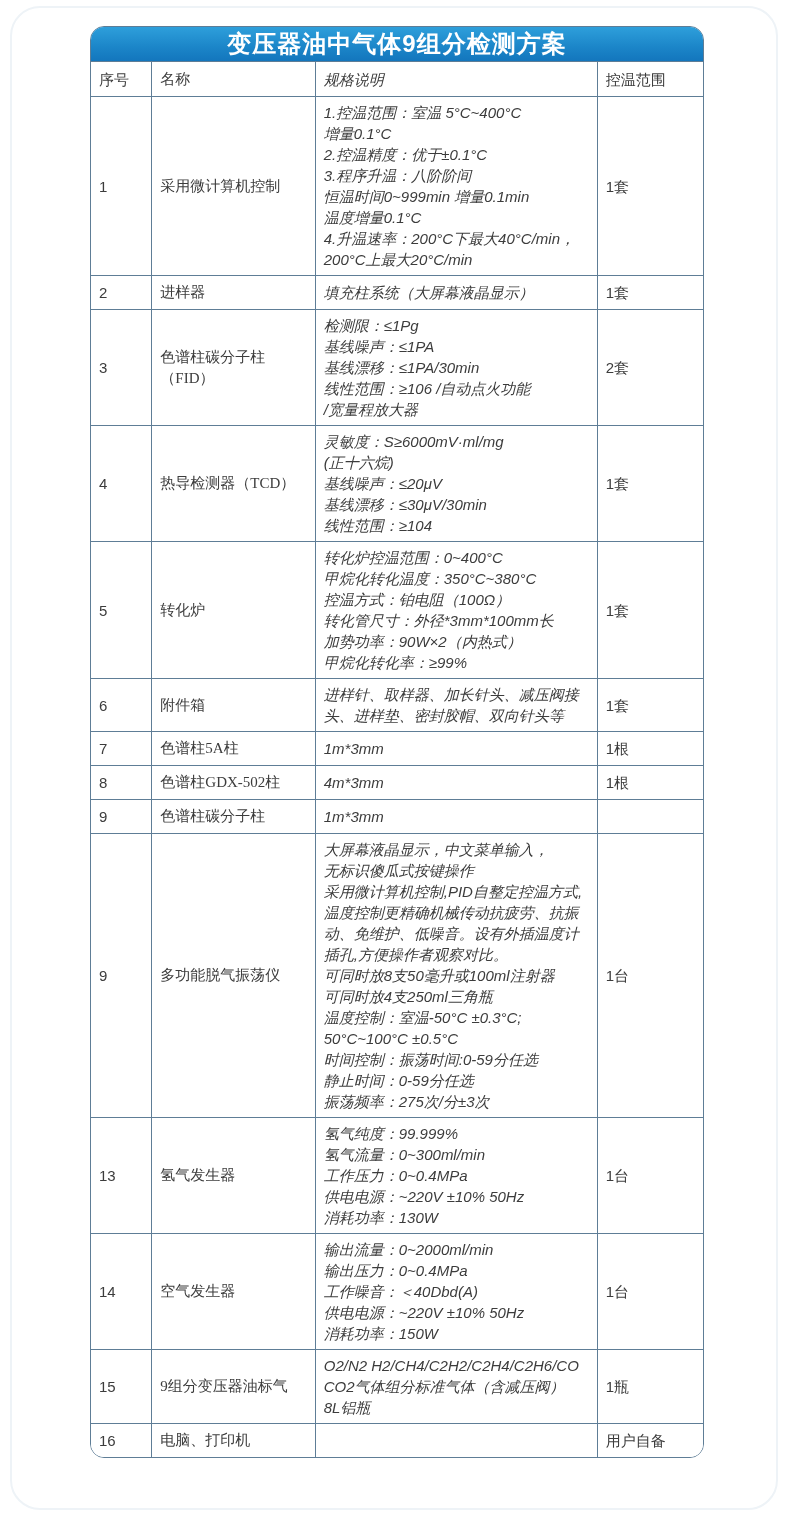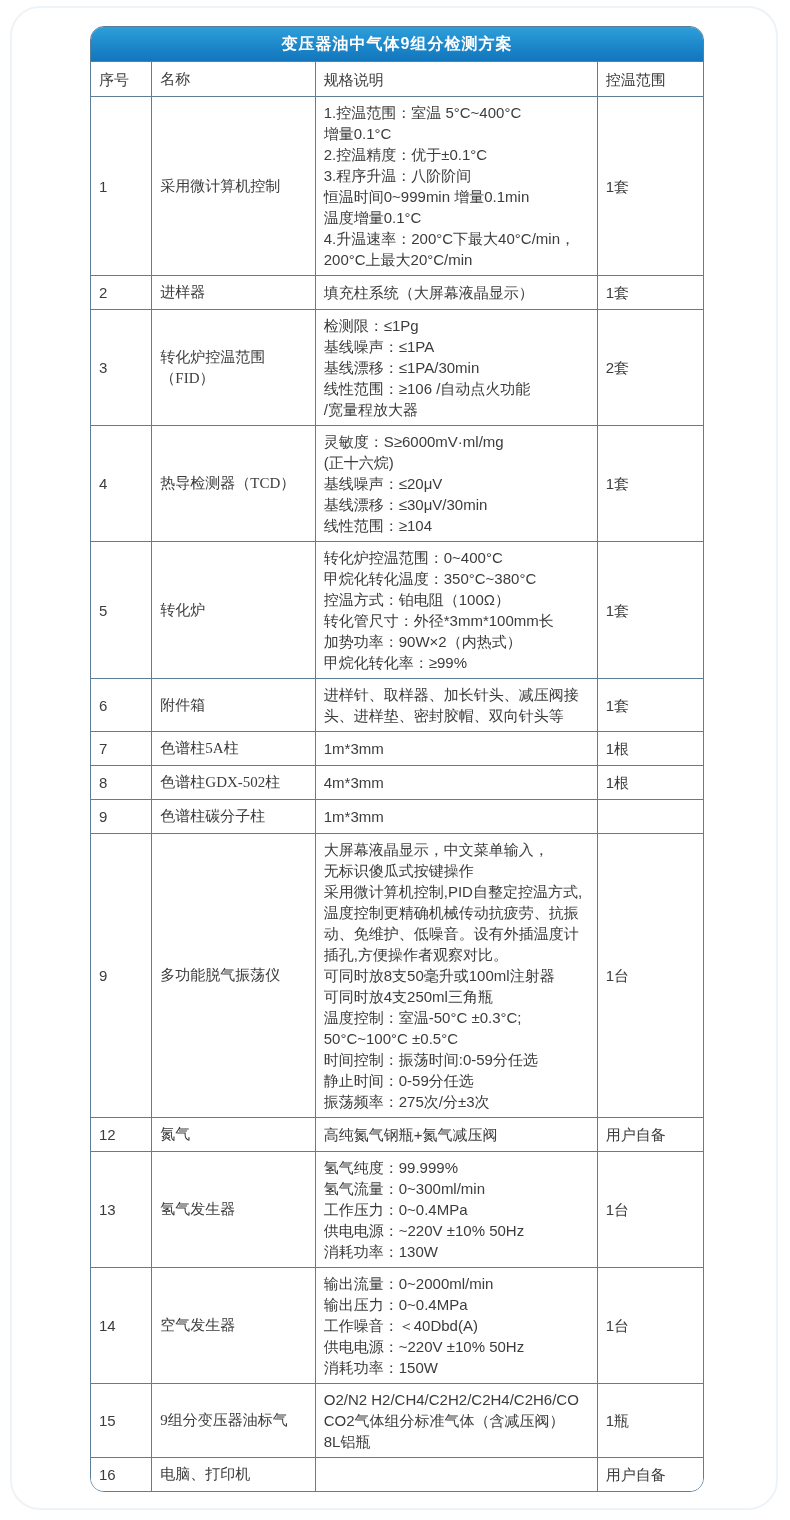--- a/index.html
+++ b/index.html
@@ -30,21 +30,21 @@
     border: 1.5px solid #5e7d96;
     border-radius: 14px;
     overflow: hidden;
     background: #ffffff;
   }
   .title-bar {
     height: 34px;
     line-height: 34px;
     text-align: center;
     color: #ffffff;
-    font-size: 16px;
+    font-size: 24px;
     font-weight: bold;
     letter-spacing: 1px;
     background: linear-gradient(to bottom, #2e9fdb 0%, #1b85c8 60%, #1376bd 100%);
   }
   table.spec-table {
     border-collapse: collapse;
     table-layout: fixed;
     width: calc(100% + 2px);
     margin: 0 -1px -1px -1px;
     background: #ffffff;
@@ -56,21 +56,21 @@
     line-height: 21px;
     font-weight: 400;
     vertical-align: middle;
     text-align: left;
     color: #3c3c3c;
     word-break: break-word;
   }
   .spec-table th { height: 24px; }
   .c-no  { width: 60px;  text-align: left; }
   .c-name{ width: 160px; font-family: Liberation Serif, serif; }
-  .c-spec{ width: 276px; white-space: pre-line; }
+  .c-spec{ width: 276px; white-space: pre-line; font-style: italic; }
   .c-qty { width: 104px; }
   tbody td { min-height: 24px; }
   tbody tr { height: 34px; }
 </style>
 </head>
 <body>
 
 <div class="page-card"></div>
 
 <div class="card">
@@ -105,21 +105,21 @@
     <td class="c-qty">1套</td>
   </tr>
         <tr>
     <td class="c-no">2</td>
     <td class="c-name">进样器</td>
     <td class="c-spec">填充柱系统（大屏幕液晶显示）</td>
     <td class="c-qty">1套</td>
   </tr>
         <tr>
     <td class="c-no">3</td>
-    <td class="c-name">转化炉控温范围（FID）</td>
+    <td class="c-name">色谱柱碳分子柱（FID）</td>
     <td class="c-spec">检测限：≤1Pg
 基线噪声：≤1PA
 基线漂移：≤1PA/30min
 线性范围：≥106 /自动点火功能
 /宽量程放大器</td>
     <td class="c-qty">2套</td>
   </tr>
         <tr>
     <td class="c-no">4</td>
     <td class="c-name">热导检测器（TCD）</td>
@@ -174,26 +174,20 @@
 可同时放8支50毫升或100ml注射器
 可同时放4支250ml三角瓶
 温度控制：室温-50°C ±0.3°C;
  50°C~100°C ±0.5°C
 时间控制：振荡时间:0-59分任选
 静止时间：0-59分任选
 振荡频率：275次/分±3次</td>
     <td class="c-qty">1台</td>
   </tr>
         <tr>
-    <td class="c-no">12</td>
-    <td class="c-name">氮气</td>
-    <td class="c-spec">高纯氮气钢瓶+氮气减压阀</td>
-    <td class="c-qty">用户自备</td>
-  </tr>
-        <tr>
     <td class="c-no">13</td>
     <td class="c-name">氢气发生器</td>
     <td class="c-spec">氢气纯度：99.999%
 氢气流量：0~300ml/min
 工作压力：0~0.4MPa
 供电电源：~220V ±10% 50Hz
 消耗功率：130W</td>
     <td class="c-qty">1台</td>
   </tr>
         <tr>

